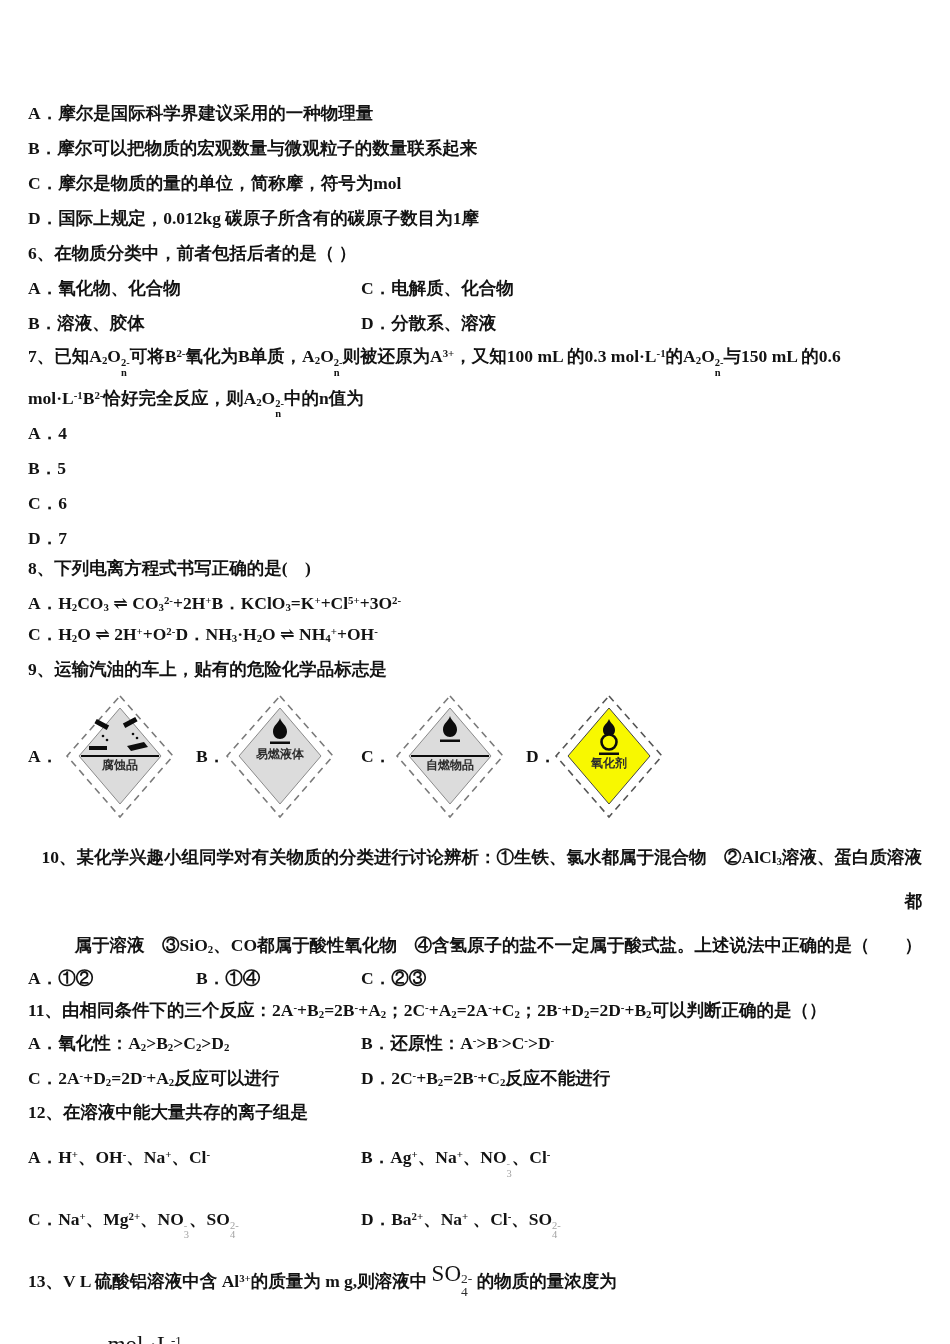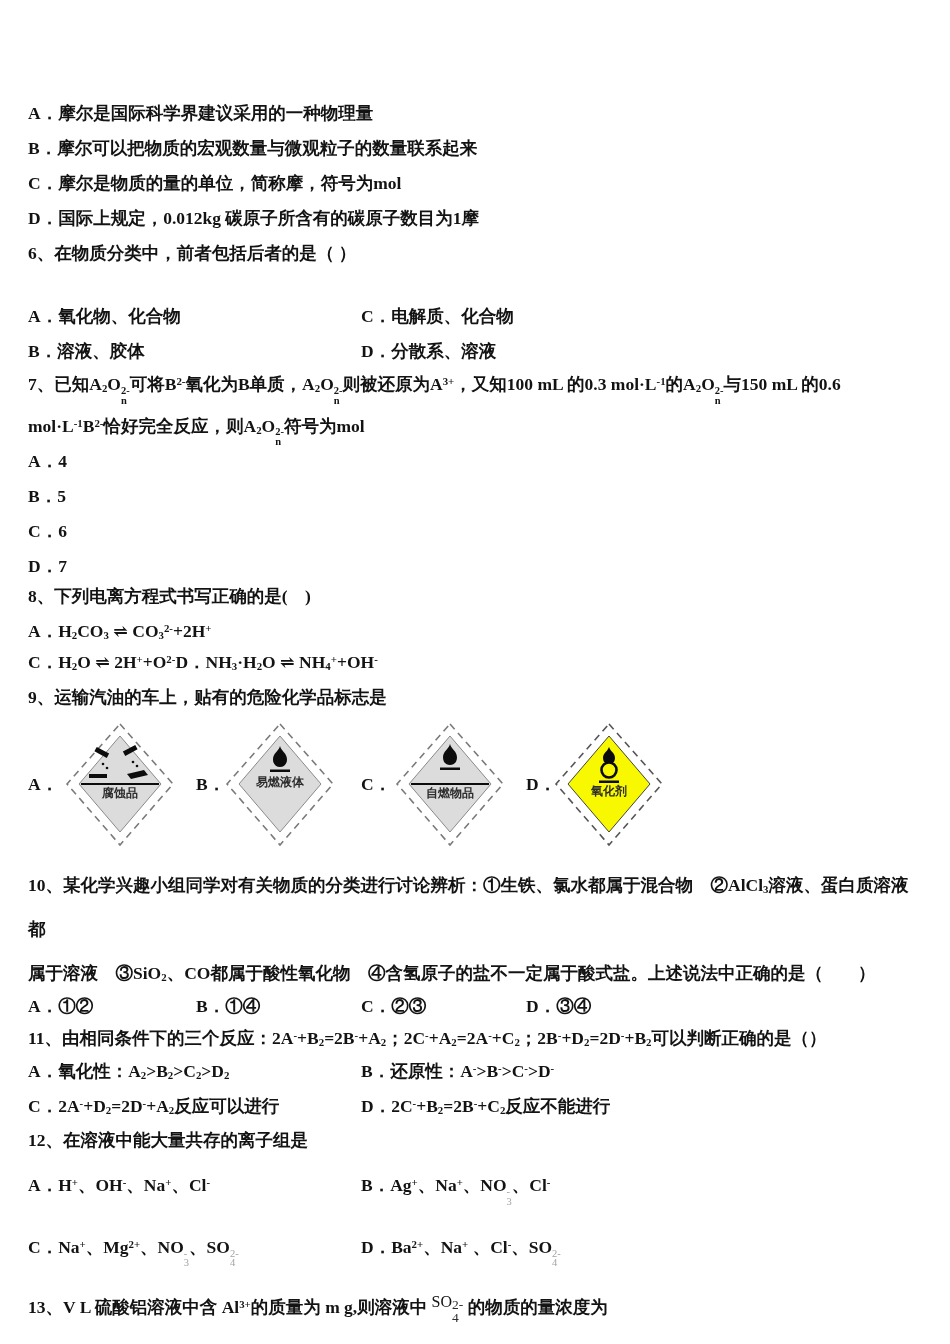--- a/index.html
+++ b/index.html
@@ -2,32 +2,32 @@
 <html><head>
 <meta charset="utf-8">
 <style>
   *{box-sizing:border-box;}
   html,body{margin:0;padding:0;}
   body{width:950px;height:1344px;background:#ffffff;color:#131313;
        font-family:"Liberation Serif","DejaVu Serif",serif;font-weight:700;overflow:hidden;}
   .page{padding:0 28px;position:relative;width:950px;}
   .line{font-size:17.5px;line-height:35px;white-space:nowrap;}
   .wrap40{line-height:40px;}
-  .wrap44{line-height:44px;}
+  .wrap44{line-height:44px;text-align:right;}
   sub,sup{font-size:0.62em;line-height:0;}
   sup{vertical-align:0.45em;}
   sub{vertical-align:-0.2em;}
   .stack{display:inline-flex;flex-direction:column;align-items:flex-start;
          font-size:0.6em;line-height:0.9;vertical-align:-0.35em;}
   .stack .s-sup,.stack .s-sub{line-height:0.95;display:block;}
   .stack.gray{color:#a3a3a3;font-weight:400;}
-  .bigf{font-weight:400;font-size:16px;position:relative;top:-6px;}
+  .bigf{font-weight:400;font-size:23px;position:relative;top:-6px;}
   sup.bigf{font-size:13px;font-weight:400;position:relative;top:-13px;vertical-align:baseline;}
   .stack.bigf{font-size:13.5px;font-weight:400;color:#2e2e2e;position:relative;top:-9px;}
-  .grid2{display:grid;grid-template-columns:333px auto;margin-top:28px;}
+  .grid2{display:grid;grid-template-columns:333px auto;}
   .grid4{display:grid;grid-template-columns:168px 165px 165px auto;}
   .flexrow{display:flex;}
   .gap16{flex-direction:column;}
   .gap40{}
   .sign-row{position:relative;height:145px;}
   .sign-label{position:absolute;top:57px;font-size:17.5px;line-height:22px;font-weight:700;}
   .sign{position:absolute;top:6px;}
   .sign .outer{fill:none;stroke:#7a7a7a;stroke-width:1.6;stroke-dasharray:7 5;}
   .sign .inner{stroke:#8a8a8a;stroke-width:1;}
   .sign text{font-size:12px;font-weight:700;fill:#2c2c2c;text-anchor:middle;font-family:inherit;}
@@ -57,31 +57,32 @@
         <span class="s-sub">n</span>
       </span><span>可将B</span><sup>2-</sup><span>氧化为B单质，A</span><sub>2</sub><span>O</span><span class="stack">
         <span class="s-sup">2-</span>
         <span class="s-sub">n</span>
       </span><span>则被还原为A</span><sup>3+</sup><span>，又知100 mL 的0.3 mol·L</span><sup>-1</sup><span>的A</span><sub>2</sub><span>O</span><span class="stack">
         <span class="s-sup">2-</span>
         <span class="s-sub">n</span>
       </span><span>与150 mL 的0.6</span><br><span>mol·L</span><sup>-1</sup><span>B</span><sup>2-</sup><span>恰好完全反应，则A</span><sub>2</sub><span>O</span><span class="stack">
         <span class="s-sup">2-</span>
         <span class="s-sub">n</span>
-      </span><span>符号为mol</span></div>
+      </span><span>中的n值为</span></div>
   <div class="line flexrow gap16" style="margin-top:-3px">
     <span><span>A．4</span></span>
     <span><span>B．5</span></span>
     <span><span>C．6</span></span>
     <span><span>D．7</span></span>
   </div>
 
   <div class="line" style="margin-top:-5px"><span>8、下列电离方程式书写正确的是(　)</span></div>
   <div class="line flexrow gap40">
     <span><span>A．H</span><sub>2</sub><span>CO</span><sub>3</sub><span> ⇌ CO</span><sub>3</sub><sup>2-</sup><span>+2H</span><sup>+</sup></span>
+    <span><span>B．KClO</span><sub>3</sub><span>=K</span><sup>+</sup><span>+Cl</span><sup>5+</sup><span>+3O</span><sup>2-</sup></span>
   </div>
   <div class="line flexrow gap40" style="margin-top:-4px">
     <span><span>C．H</span><sub>2</sub><span>O ⇌ 2H</span><sup>+</sup><span>+O</span><sup>2-</sup></span>
     <span><span>D．NH</span><sub>3</sub><span>·H</span><sub>2</sub><span>O ⇌ NH</span><sub>4</sub><sup>+</sup><span>+OH</span><sup>-</sup></span>
   </div>
 
   <div class="line"><span>9、运输汽油的车上，贴有的危险化学品标志是</span></div>
 
   <div class="sign-row" style="margin-top:1px">
     <span class="sign-label" style="left:0">A．</span>
@@ -137,21 +138,20 @@
       </g>
       <text x="55" y="73">氧化剂</text>
     </svg>
   </div>
 
   <div class="line wrap44" style="margin-top:2px;white-space:normal"><span>10、某化学兴趣小组同学对有关物质的分类进行讨论辨析：①生铁、氯水都属于混合物　②AlCl</span><sub>3</sub><span>溶液、蛋白质溶液都</span><br><span>属于溶液　③SiO</span><sub>2</sub><span>、CO都属于酸性氧化物　④含氢原子的盐不一定属于酸式盐。上述说法中正确的是（　　）</span></div>
   <div class="grid4" style="margin-top:-6px">
     <div class="line"><span>A．①②</span></div>
     <div class="line"><span>B．①④</span></div>
     <div class="line"><span>C．②③</span></div>
-    <div class="line"><span>D．③④</span></div>
   </div>
 
   <div class="line" style="margin-top:-3px"><span>11、由相同条件下的三个反应：2A</span><sup>-</sup><span>+B</span><sub>2</sub><span>=2B</span><sup>-</sup><span>+A</span><sub>2</sub><span>；2C</span><sup>-</sup><span>+A</span><sub>2</sub><span>=2A</span><sup>-</sup><span>+C</span><sub>2</sub><span>；2B</span><sup>-</sup><span>+D</span><sub>2</sub><span>=2D</span><sup>-</sup><span>+B</span><sub>2</sub><span>可以判断正确的是（）</span></div>
   <div class="grid2" style="margin-top:-2px">
     <div class="line"><span>A．氧化性：A</span><sub>2</sub><span>&gt;B</span><sub>2</sub><span>&gt;C</span><sub>2</sub><span>&gt;D</span><sub>2</sub></div>
     <div class="line"><span>B．还原性：A</span><sup>-</sup><span>&gt;B</span><sup>-</sup><span>&gt;C</span><sup>-</sup><span>&gt;D</span><sup>-</sup></div>
     <div class="line"><span>C．2A</span><sup>-</sup><span>+D</span><sub>2</sub><span>=2D</span><sup>-</sup><span>+A</span><sub>2</sub><span>反应可以进行</span></div>
     <div class="line"><span>D．2C</span><sup>-</sup><span>+B</span><sub>2</sub><span>=2B</span><sup>-</sup><span>+C</span><sub>2</sub><span>反应不能进行</span></div>
   </div>
 

